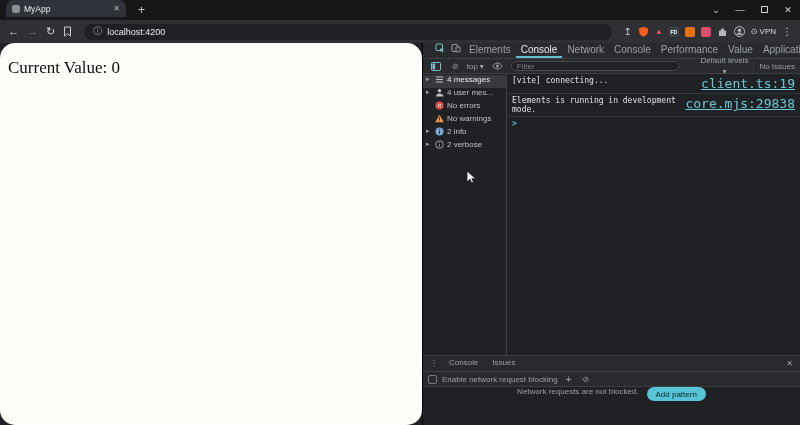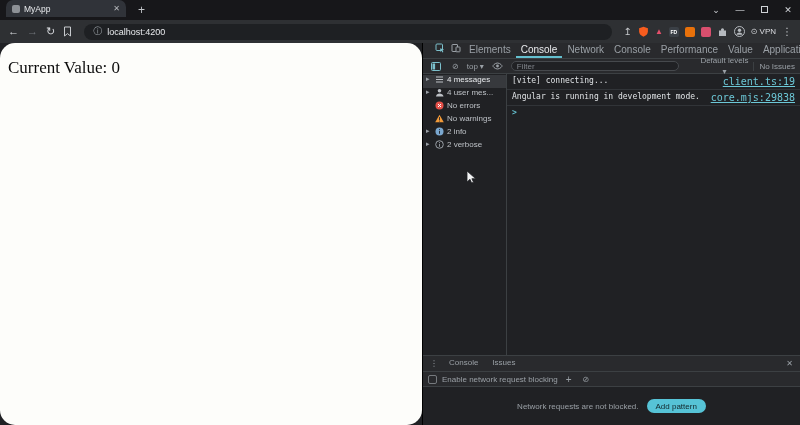--- a/index.html
+++ b/index.html
@@ -67,35 +67,35 @@
   .dt-sidebar { width:84px; border-right:1px solid #3c4043; background:#202124; padding-top:1px; flex-shrink:0; }
   .sb-item { height:13px; display:flex; align-items:flex-start; gap:3px; padding:0 2px 0 3px; font-size:8px;
              color:#bdc1c6; white-space:nowrap; overflow:hidden; }
   .sb-item.selected { background:#37393d; color:#e8eaed; }
   .sb-arrow { width:6px; color:#9aa0a6; font-size:7px; flex-shrink:0; }
   .sb-item svg { flex-shrink:0; }
 
   .dt-messages { flex:1; font-family:"DejaVu Sans Mono", monospace; font-size:8px; color:#dfe2e5; min-width:0; }
   .msg-row { display:flex; gap:6px; padding:2px 5px; border-bottom:1px solid #313438; align-items:flex-start; }
   .msg-text { flex:1; min-width:0; word-wrap:break-word; }
-  .msg-source { color:#6cc8d7; text-decoration:underline; white-space:nowrap; font-size:10px; }
+  .msg-source { color:#6cc8d7; text-decoration:underline; white-space:nowrap; font-size:13px; }
   .prompt-row { padding:2px 5px; color:#64c0cf; font-weight:bold; }
 
   
   .drawer { height:70px; display:flex; flex-direction:column; border-top:1px solid #3c4043; }
   .drawer-tabbar { height:16px; background:#292a2d; display:flex; align-items:center; font-size:8px;
                    color:#9aa0a6; padding:0 4px; gap:2px; border-bottom:1px solid #3c4043; }
   .drawer-tab { padding:0 6px; height:100%; display:flex; align-items:center; gap:4px;
                 border-bottom:2px solid transparent; white-space:nowrap; }
   .drawer-tab.active { color:#e8eaed; border-bottom-color:#64c0cf; }
   .drawer-toolbar { height:15px; background:#292a2d; border-bottom:1px solid #3c4043; display:flex;
                     align-items:center; gap:5px; padding:0 5px; font-size:8px; color:#9aa0a6; }
   .nrb-checkbox { appearance:none; width:9px; height:9px; border:1px solid #767a7e; border-radius:2px;
                   background:transparent; margin:0; }
-  .drawer-content { flex:1; background:#202124; display:flex; align-items:center; justify-content:center;
+  .drawer-content { flex:1; background:#202124; display:flex; align-items:flex-start; justify-content:center;
                     gap:8px; font-size:8px; color:#9aa0a6; }
   .add-btn { background:#56c3d6; color:#12272b; border:none; border-radius:9px; padding:2.5px 9px;
              font-size:8px; font-family:"Liberation Sans", sans-serif; }
 
   .mouse-cursor { position:absolute; left:466px; top:170px; z-index:20; pointer-events:none; }
 </style>
 </head>
 <body>
 
 <div class="titlebar">
@@ -279,21 +279,21 @@
           <span>2 verbose</span>
         </div>
       </div>
 
       <div class="dt-messages">
         <div class="msg-row">
           <span class="msg-text">[vite] connecting...</span>
           <a class="msg-source">client.ts:19</a>
         </div>
         <div class="msg-row">
-          <span class="msg-text">Angular is running in development mode.</span>
+          <span class="msg-text">Elements is running in development mode.</span>
           <a class="msg-source">core.mjs:29838</a>
         </div>
         <div class="prompt-row">&gt;</div>
       </div>
     </div>
 
     <div class="drawer">
       <div class="drawer-tabbar">
         <span class="icon-btn">⋮</span>
         <div class="drawer-tab">

